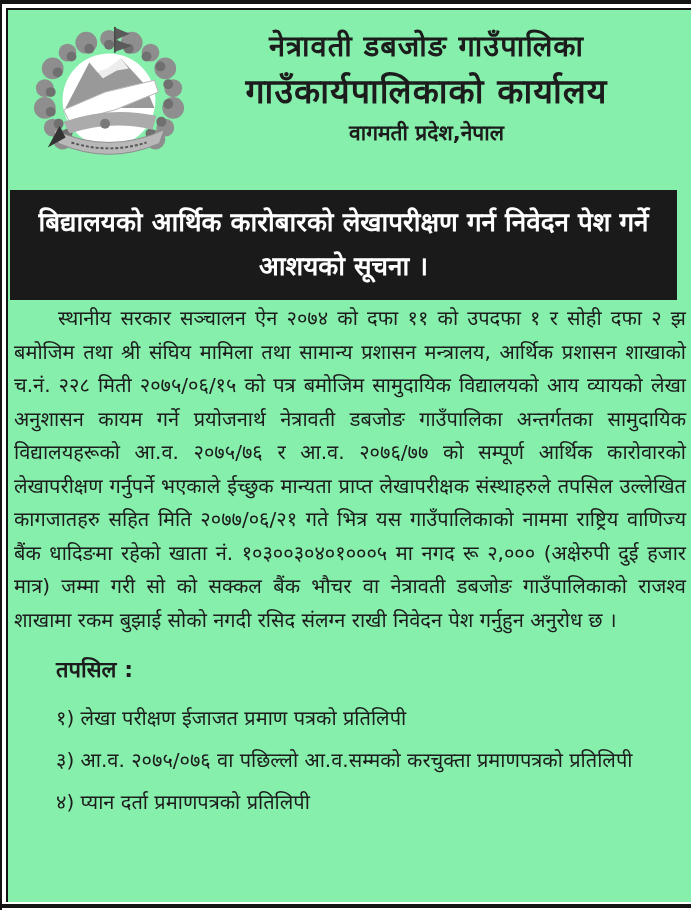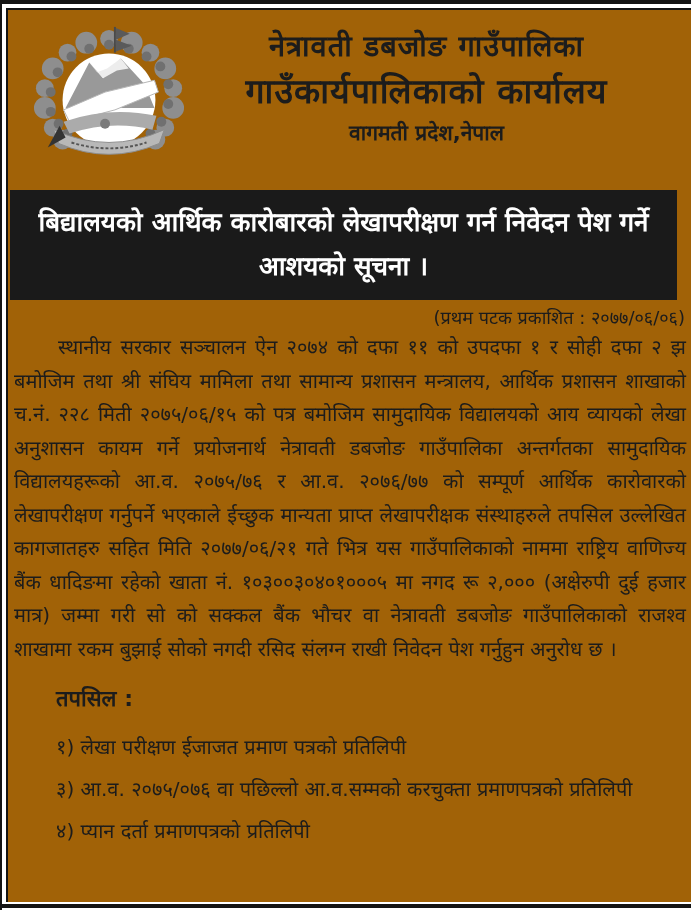--- a/index.html
+++ b/index.html
@@ -19,21 +19,21 @@
   .left-rule  { position:absolute; top:0; left:0; bottom:0; width:2px; background:#141414; }
   .bottom-rule{ position:absolute; bottom:2px; left:0; right:0; height:4px; background:#141414; }
 
   .doc {
     position:absolute;
     left:6px; top:8px; right:0; bottom:8px;
     border:2px solid #141414;
     border-right:none;
     border-bottom:none;
     overflow:hidden;
-    background:#a16207;
+    background:#86efac;
   }
 
   
   .header { display:flex; height:176px; padding:6px 6px 0 14px; }
   .logo-box { width:172px; flex:0 0 172px; padding-top:8px; padding-left:8px; }
   .head-text { flex:1; text-align:center; padding-right:26px; }
   .muni   { font-size:29px; font-weight:bold; line-height:40px; margin-top:10px; letter-spacing:1px; }
   .office { font-size:34px; font-weight:bold; line-height:50px; letter-spacing:1px; }
   .addr   { font-size:21px; font-weight:bold; line-height:34px; margin-top:4px; }
   .prov   { font-size:21px; font-weight:bold; line-height:34px; }
@@ -136,21 +136,20 @@
         <div class="office">गाउँकार्यपालिकाको कार्यालय</div>
         <div class="prov">वागमती प्रदेश,नेपाल</div>
       </div>
     </div>
 
     <div class="banner">
       <div class="banner-line1">बिद्यालयको आर्थिक कारोबारको लेखापरीक्षण गर्न निवेदन पेश गर्ने</div>
       <div class="banner-line2">आशयको सूचना ।</div>
     </div>
 
-    <div class="published">(प्रथम पटक प्रकाशित : २०७७/०६/०६)</div>
 
     <p class="para">स्थानीय सरकार सञ्चालन ऐन २०७४ को दफा ११ को उपदफा १ र सोही दफा २ झ बमोजिम तथा श्री संघिय मामिला तथा सामान्य प्रशासन मन्त्रालय, आर्थिक प्रशासन शाखाको च.नं. २२८ मिती २०७५/०६/१५ को पत्र बमोजिम सामुदायिक विद्यालयको आय व्यायको लेखा अनुशासन कायम गर्ने प्रयोजनार्थ नेत्रावती डबजोङ गाउँपालिका अन्तर्गतका सामुदायिक विद्यालयहरूको आ.व. २०७५/७६ र आ.व. २०७६/७७ को सम्पूर्ण आर्थिक कारोवारको लेखापरीक्षण गर्नुपर्ने भएकाले ईच्छुक मान्यता प्राप्त लेखापरीक्षक संस्थाहरुले तपसिल उल्लेखित कागजातहरु सहित मिति २०७७/०६/२१ गते भित्र यस गाउँपालिकाको नाममा राष्ट्रिय वाणिज्य बैंक धादिङमा रहेको खाता नं. १०३००३०४०१०००५ मा नगद रू २,००० (अक्षेरुपी दुई हजार मात्र) जम्मा गरी सो को सक्कल बैंक भौचर वा नेत्रावती डबजोङ गाउँपालिकाको राजश्व शाखामा रकम बुझाई सोको नगदी रसिद संलग्न राखी निवेदन पेश गर्नुहुन अनुरोध छ ।</p>
 
     <div class="tapasil">तपसिल :</div>
 
     <div class="item item-first">१) लेखा परीक्षण ईजाजत प्रमाण पत्रको प्रतिलिपी</div>
     <div class="item">३) आ.व. २०७५/०७६ वा पछिल्लो आ.व.सम्मको करचुक्ता प्रमाणपत्रको प्रतिलिपी</div>
     <div class="item">४) प्यान दर्ता प्रमाणपत्रको प्रतिलिपी</div>
 
   </div>

